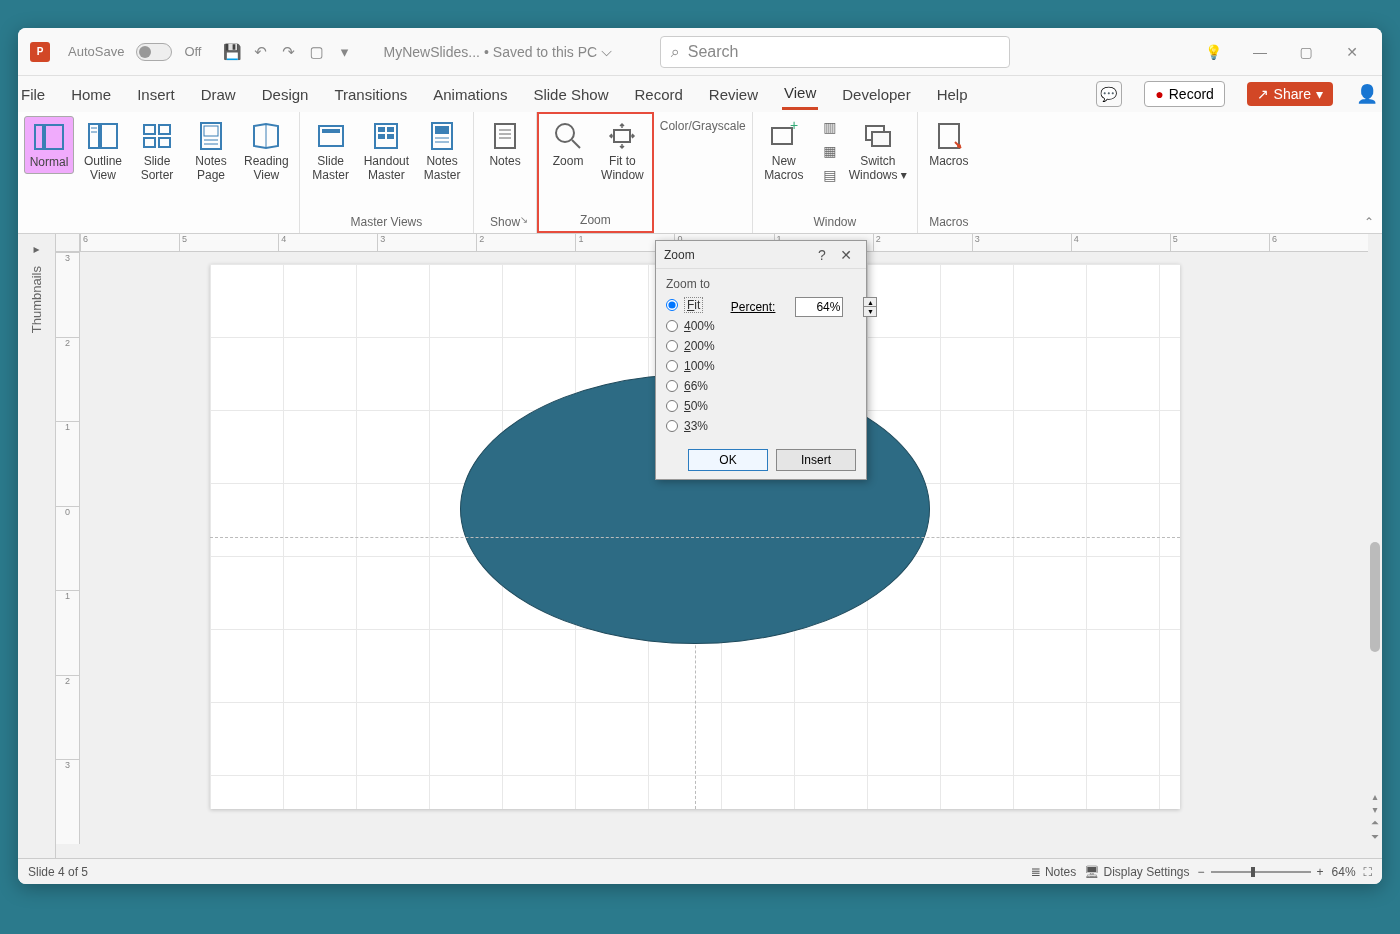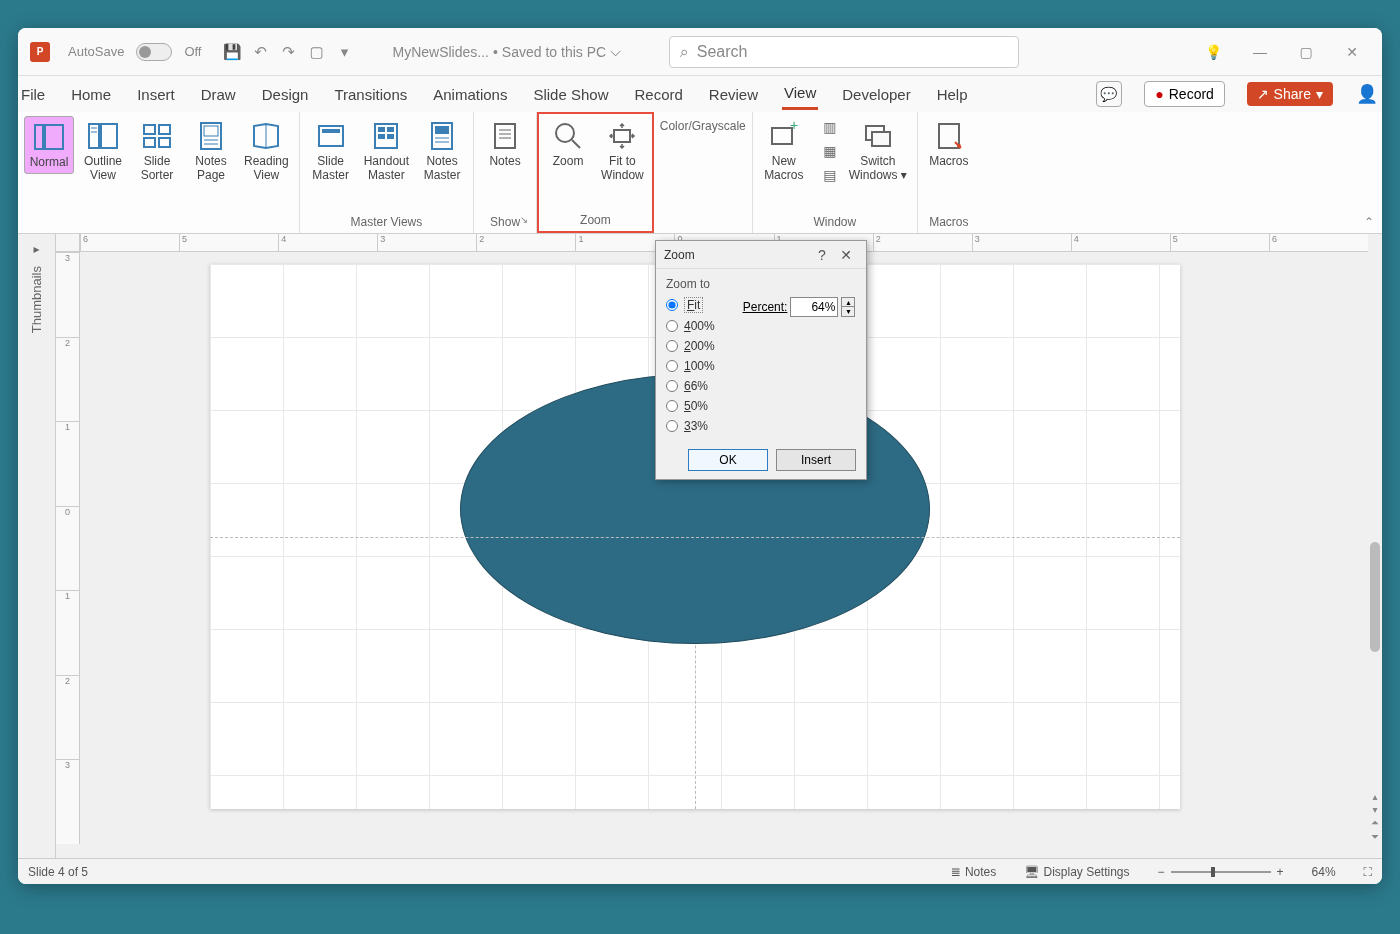--- a/index.html
+++ b/index.html
@@ -7,21 +7,21 @@
 .app-window { position: absolute; left: 18px; top: 28px; right: 18px; bottom: 50px; background: #f5f5f5; border-radius: 8px; box-shadow: 0 4px 20px rgba(0,0,0,0.3); display: flex; flex-direction: column; overflow: hidden; }
 
 
 .titlebar { height: 48px; display: flex; align-items: center; padding: 0 8px; background: #f9f9f9; border-bottom: 1px solid #e0e0e0; gap: 8px; }
 .app-icon { width: 20px; height: 20px; background: #d24726; border-radius: 3px; display: flex; align-items: center; justify-content: center; color: white; font-size: 10px; font-weight: bold; margin-left: 4px; }
 .autosave { display: flex; align-items: center; gap: 12px; margin-left: 10px; color: #888; font-size: 13px; }
 .toggle { width: 36px; height: 18px; border: 1px solid #aaa; border-radius: 9px; position: relative; background: #eee; }
 .toggle::after { content: ""; position: absolute; left: 2px; top: 2px; width: 12px; height: 12px; background: #999; border-radius: 50%; }
 .qat { display: flex; gap: 10px; margin-left: 14px; color: #888; }
 .qat-icon { width: 18px; height: 18px; display: flex; align-items: center; justify-content: center; font-size: 15px; cursor: pointer; }
-.doc-title { color: #888; font-size: 14px; margin-left: 31px; display: flex; align-items: center; gap: 4px; }
+.doc-title { color: #888; font-size: 14px; margin-left: 22px; display: flex; align-items: center; gap: 4px; }
 .search-box { flex: 0 0 350px; margin-left: 40px; height: 32px; border: 1px solid #ccc; border-radius: 4px; display: flex; align-items: center; padding: 0 10px; color: #888; gap: 8px; background: white; }
 .titlebar-spacer { flex: 1; }
 .win-btns { display: flex; gap: 18px; color: #888; margin-right: 8px; }
 .win-btn { width: 28px; height: 28px; display: flex; align-items: center; justify-content: center; font-size: 14px; cursor: pointer; }
 
 
 .tabs { height: 36px; display: flex; align-items: center; padding: 0 1px; gap: 22px; background: #f9f9f9; }
 .tab { color: #444; font-size: 15px; cursor: pointer; padding: 6px 2px; }
 .tab.active { color: #333; border-bottom: 3px solid #d24726; font-weight: 400; }
 .tabs-spacer { flex: 1; }
@@ -65,41 +65,41 @@
 .slide { position: absolute; left: 130px; top: 12px; width: 970px; height: 545px; background: white; box-shadow: 0 1px 4px rgba(0,0,0,0.2); 
   background-image: repeating-linear-gradient(to right, #e8e8e8 0, #e8e8e8 1px, transparent 1px, transparent 73px), repeating-linear-gradient(to bottom, #e8e8e8 0, #e8e8e8 1px, transparent 1px, transparent 73px);
 }
 .slide::before { content: ""; position: absolute; left: 50%; top: 0; bottom: 0; border-left: 1px dashed #bbb; }
 .slide::after { content: ""; position: absolute; top: 50%; left: 0; right: 0; border-top: 1px dashed #bbb; }
 .ellipse { position: absolute; left: 250px; top: 110px; width: 470px; height: 270px; background: #2d6b84; border: 1px solid #1f4a5c; border-radius: 50%; }
 .vscroll { position: absolute; right: 0; top: 18px; bottom: 14px; width: 14px; background: #f0f0f0; }
 .vscroll-thumb { position: absolute; top: 290px; right: 2px; width: 10px; height: 110px; background: #bbb; border-radius: 5px; }
 .vscroll-arrows { position: absolute; bottom: 0; right: 0; width: 14px; display: flex; flex-direction: column; color: #888; font-size: 10px; }
 .vscroll-arrows span { text-align: center; padding: 1px 0; cursor: pointer; }
-.status-real { height: 26px; background: #f3f3f3; border-top: 1px solid #ccc; display: flex; align-items: center; padding: 0 10px; font-size: 12px; color: #555; gap: 28px; }
+.status-real { height: 26px; background: #f3f3f3; border-top: 1px solid #ccc; display: flex; align-items: center; padding: 0 10px; font-size: 12px; color: #555; gap: 8px; }
 .status-spacer { flex: 1; }
 .status-btn { display: flex; align-items: center; gap: 4px; cursor: pointer; }
 .zoom-slider { display: flex; align-items: center; gap: 6px; }
 .slider-track { width: 100px; height: 2px; background: #999; position: relative; }
 .slider-thumb { position: absolute; left: 40%; top: -4px; width: 4px; height: 10px; background: #555; }
 
 
 .zoom-dialog { position: absolute; left: 655px; top: 240px; width: 212px; background: #f0f0f0; border: 1px solid #999; box-shadow: 2px 2px 8px rgba(0,0,0,0.3); z-index: 100; font-size: 12px; }
 .dlg-title { height: 28px; display: flex; align-items: center; padding: 0 8px; border-bottom: 1px solid #ddd; }
 .dlg-title-text { flex: 1; color: #333; }
 .dlg-help, .dlg-close { width: 24px; text-align: center; cursor: pointer; color: #555; font-size: 14px; }
 .dlg-body { padding: 8px 10px; }
 .dlg-section { color: #555; margin-bottom: 6px; }
 .dlg-row { display: flex; align-items: flex-start; gap: 16px; }
 .radio-col { display: flex; flex-direction: column; gap: 6px; }
 .radio-opt { display: flex; align-items: center; gap: 6px; cursor: pointer; }
 .radio-opt input { width: 12px; height: 12px; }
 .radio-opt label { color: #333; }
 .radio-opt label u { text-decoration: underline; }
-.percent-col { display: flex; align-items: center; gap: 3px; margin-left: 12px; }
+.percent-col { display: flex; align-items: center; gap: 20px; }
 .percent-col label { text-decoration: underline; }
 .percent-input { width: 48px; height: 20px; border: 1px solid #888; font-size: 12px; padding: 0 2px; text-align: right; }
 .spinner { display: flex; flex-direction: column; border: 1px solid #888; height: 20px; }
 .spinner span { width: 12px; height: 9px; font-size: 7px; text-align: center; line-height: 9px; cursor: pointer; background: #eee; }
 .spinner span:first-child { border-bottom: 1px solid #888; }
 .dlg-buttons { display: flex; justify-content: flex-end; gap: 8px; padding: 8px 10px; }
 .dlg-btn { width: 80px; height: 22px; border: 1px solid #888; background: #e5e5e5; font-size: 12px; cursor: pointer; }
 .dlg-btn.primary { border: 1px solid #2b7cc0; background: #f0f7ff; }
 
 svg.i { width: 100%; height: 100%; }

